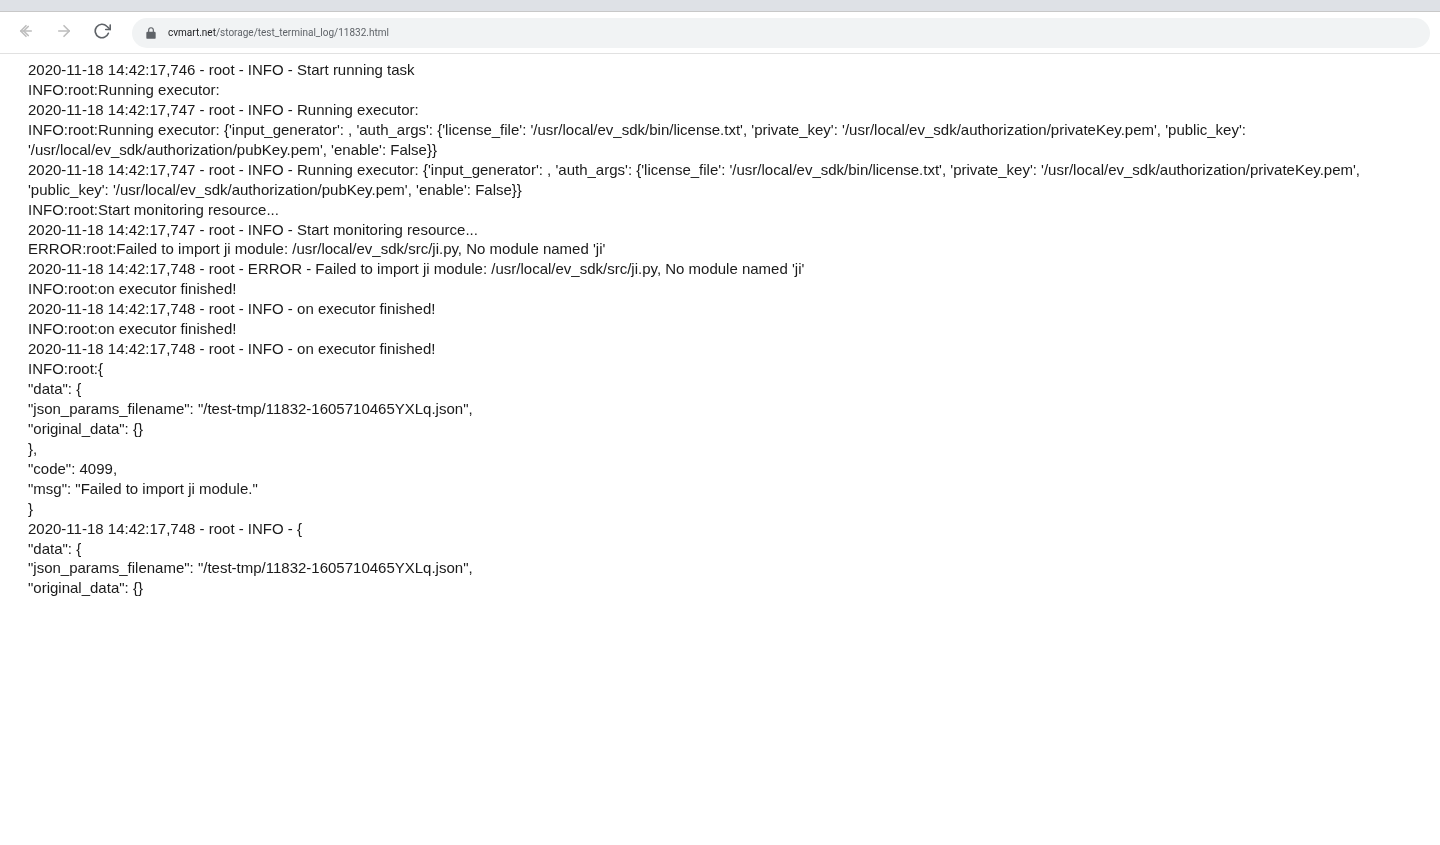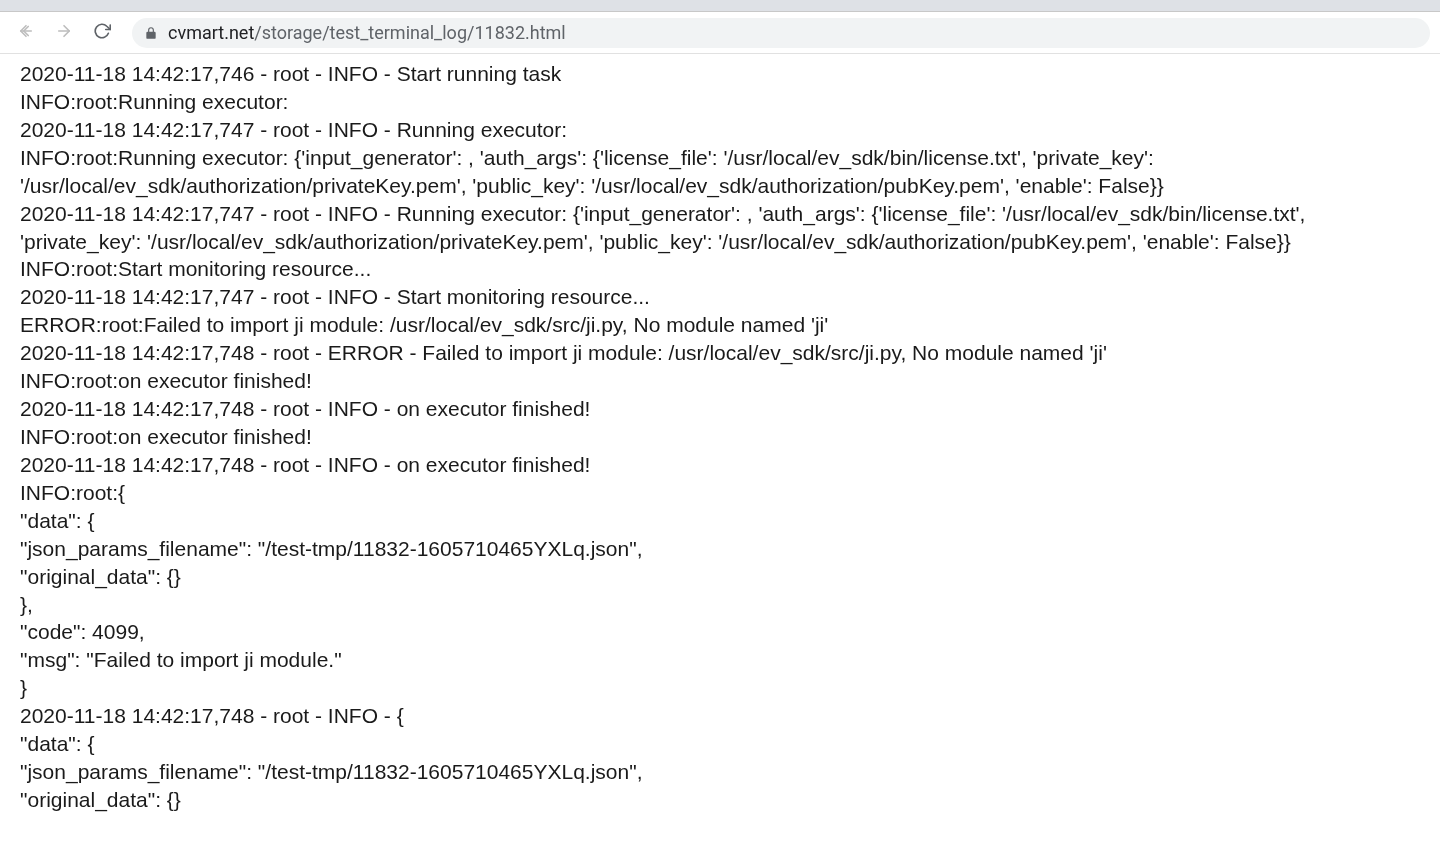--- a/index.html
+++ b/index.html
@@ -49,31 +49,31 @@
       margin-left: 8px;
     }
     .lock-icon {
       width: 14px;
       height: 14px;
       color: #5f6368;
       flex-shrink: 0;
     }
     .lock-icon svg { width: 14px; height: 14px; display: block; }
     .url-text {
-      font-size: 18px;
+      font-size: 10px;
       color: #202124;
       white-space: nowrap;
       overflow: hidden;
     }
     .url-domain { color: #202124; }
     .url-path { color: #5f6368; }
     .content {
-      padding: 6px 20px;
+      padding: 6px 28px;
       font-family: -apple-system, BlinkMacSystemFont, "Segoe UI", Arial, sans-serif;
-      font-size: 21px;
+      font-size: 15px;
       line-height: 1.33;
       color: #1a1a1a;
       white-space: pre-wrap;
       word-break: break-word;
       font-weight: 400;
     }
   </style>
 </head>
 <body>
 

